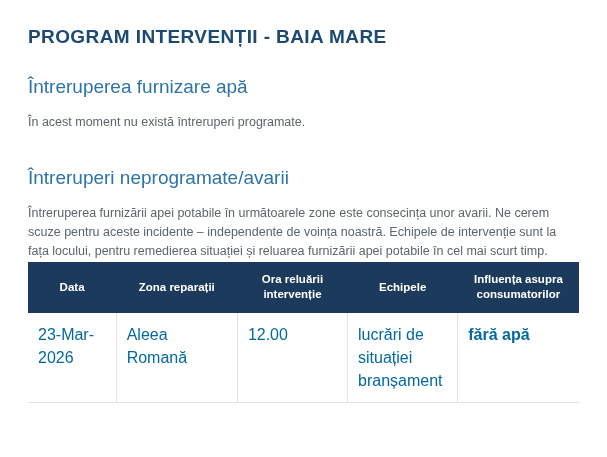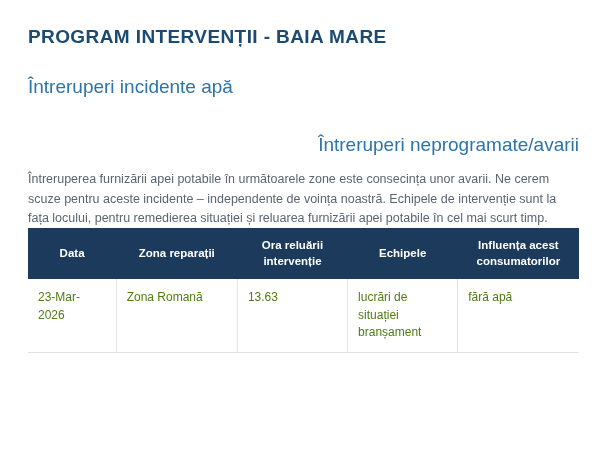--- a/index.html
+++ b/index.html
@@ -28,21 +28,20 @@
   }
   .section-heading {
     font-size: 19px;
     color: #2d74a8;
     font-weight: 400;
     margin: 0 0 14px 0;
     line-height: 1.25;
   }
   .section-heading.second {
     margin-top: 34px;
-    text-align: right;
   }
   .body-text {
     font-size: 12.5px;
     line-height: 1.55;
     color: #5a6570;
     margin: 0;
   }
   .body-text.paragraph {
     margin-bottom: 4px;
   }
@@ -73,59 +72,61 @@
   }
   table.intervention-table thead th.col-motiv {
     width: 20%;
   }
   table.intervention-table thead th.col-influenta {
     width: 22%;
   }
   table.intervention-table tbody td {
     padding: 10px 10px;
     vertical-align: top;
-    color: #4d7c0f;
-    font-size: 12px;
+    color: #0369a1;
+    font-size: 16px;
     line-height: 1.45;
     border-right: 1px solid #dfe3e6;
     border-bottom: 1px solid #dfe3e6;
   }
   table.intervention-table tbody td:last-child {
     border-right: none;
+    font-weight: bold;
   }
   table.intervention-table tbody td.cell-data {
     border-left: none;
   }
 </style>
 </head>
 <body>
 
 <div class="page">
 
   <h1 class="page-title">PROGRAM INTERVENȚII - BAIA MARE</h1>
 
-  <h2 class="section-heading">Întreruperi incidente apă</h2>
+  <h2 class="section-heading">Întreruperea furnizare apă</h2>
+  <p class="body-text paragraph">În acest moment nu există întreruperi programate.</p>
 
   <h2 class="section-heading second">Întreruperi neprogramate/avarii</h2>
   <p class="body-text">Întreruperea furnizării apei potabile în următoarele zone este consecința unor avarii. Ne cerem scuze pentru aceste incidente – independente de voința noastră. Echipele de intervenție sunt la fața locului, pentru remedierea situației și reluarea furnizării apei potabile în cel mai scurt timp.</p>
 
   <table class="intervention-table">
     <thead>
       <tr>
         <th class="col-data">Data</th>
         <th class="col-zona">Zona reparații</th>
         <th class="col-ora">Ora reluării intervenție</th>
         <th class="col-motiv">Echipele</th>
-        <th class="col-influenta">Influența acest consumatorilor</th>
+        <th class="col-influenta">Influența asupra consumatorilor</th>
       </tr>
     </thead>
     <tbody>
       <tr>
         <td class="cell-data">23-Mar-2026</td>
-        <td>Zona Romană</td>
-        <td>13.63</td>
+        <td>Aleea Romană</td>
+        <td>12.00</td>
         <td>lucrări de situației branșament</td>
         <td>fără apă</td>
       </tr>
     </tbody>
   </table>
 
 </div>
 
 </body></html>

